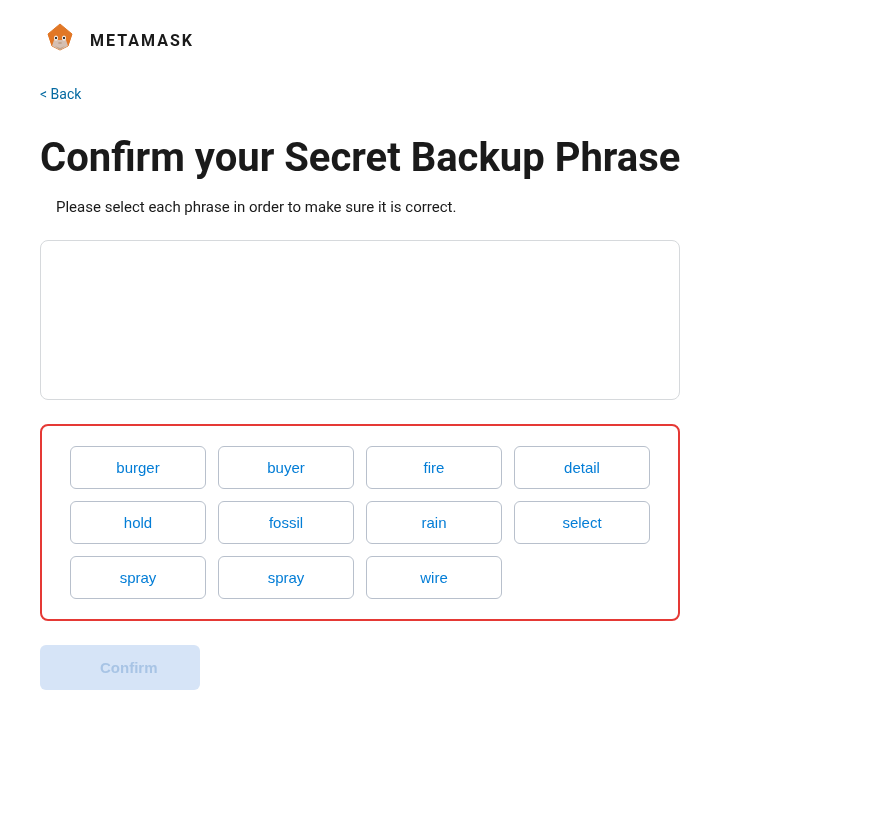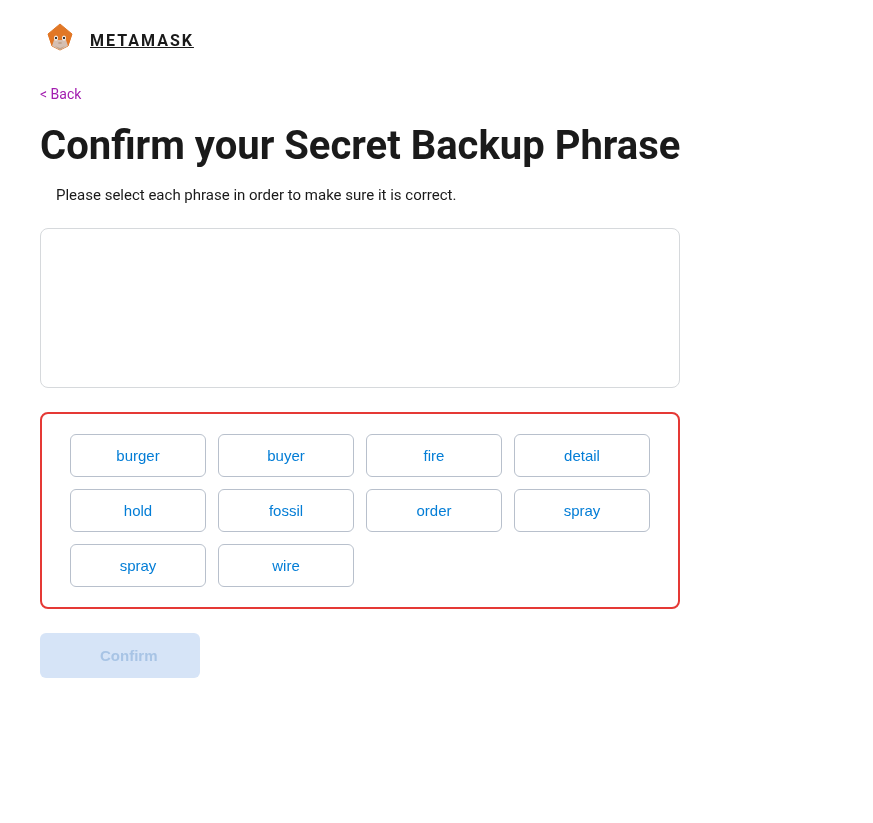--- a/index.html
+++ b/index.html
@@ -27,28 +27,27 @@
     .metamask-logo {
       width: 40px;
       height: 40px;
     }
 
     .metamask-name {
       font-size: 16px;
       font-weight: 700;
       letter-spacing: 2px;
       color: #1a1a1a;
-      text-decoration: underline;
     }
 
     .back-link {
-      color: #a21caf;
+      color: #0369a1;
       font-size: 14px;
       cursor: pointer;
-      margin-bottom: 20px;
+      margin-bottom: 32px;
       display: inline-block;
     }
 
     .page-title {
       font-size: 40px;
       font-weight: 700;
       color: #1a1a1a;
       margin-bottom: 16px;
       line-height: 1.2;
     }
@@ -150,21 +149,22 @@
 
 
 <div class="word-selection-area">
   <div class="word-grid" id="word-grid">
   <button class="word-button">burger</button>
       <button class="word-button">buyer</button>
       <button class="word-button">fire</button>
       <button class="word-button">detail</button>
       <button class="word-button">hold</button>
       <button class="word-button">fossil</button>
-      <button class="word-button">order</button>
+      <button class="word-button">rain</button>
+      <button class="word-button">select</button>
       <button class="word-button">spray</button>
       <button class="word-button">spray</button>
       <button class="word-button">wire</button>
     </div>
 </div>
 
 
 <button class="confirm-button">Confirm</button>
 
 

